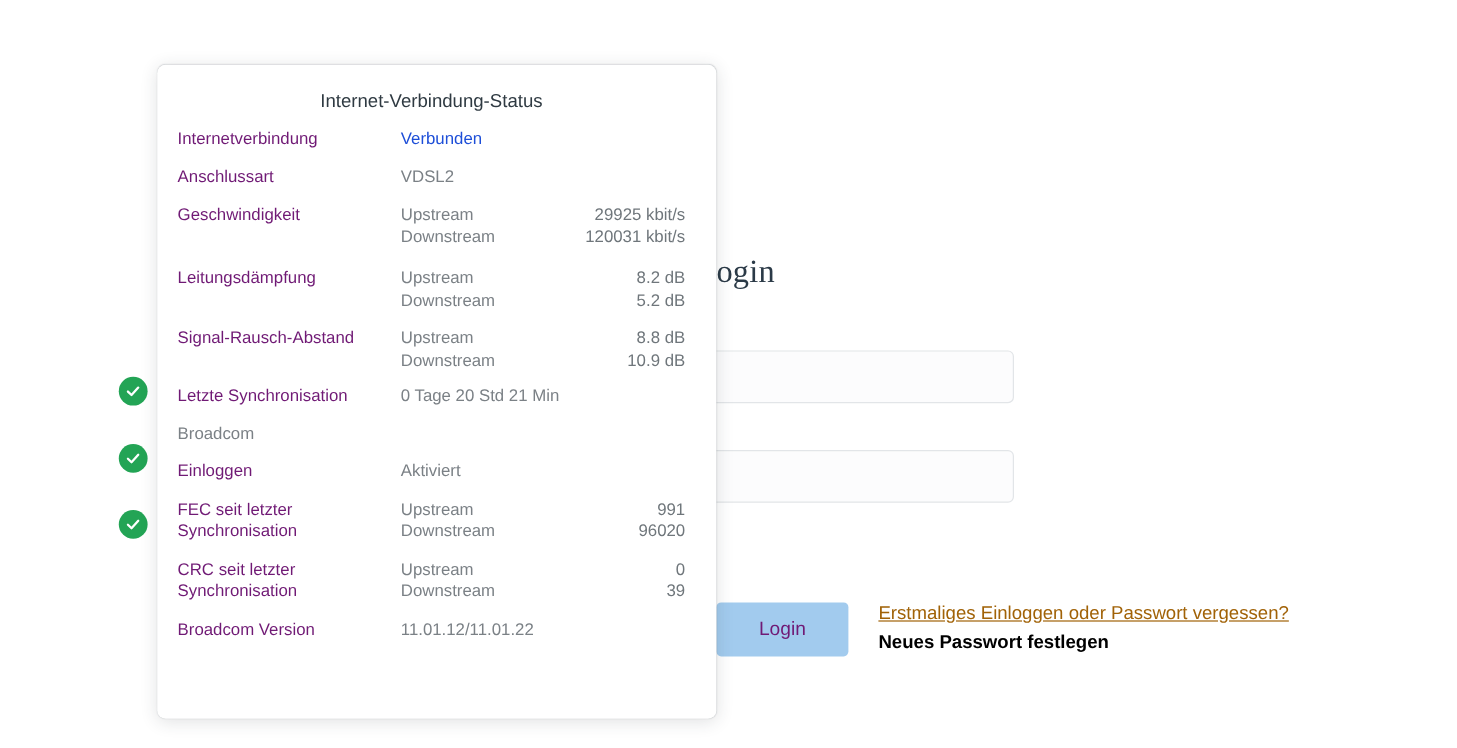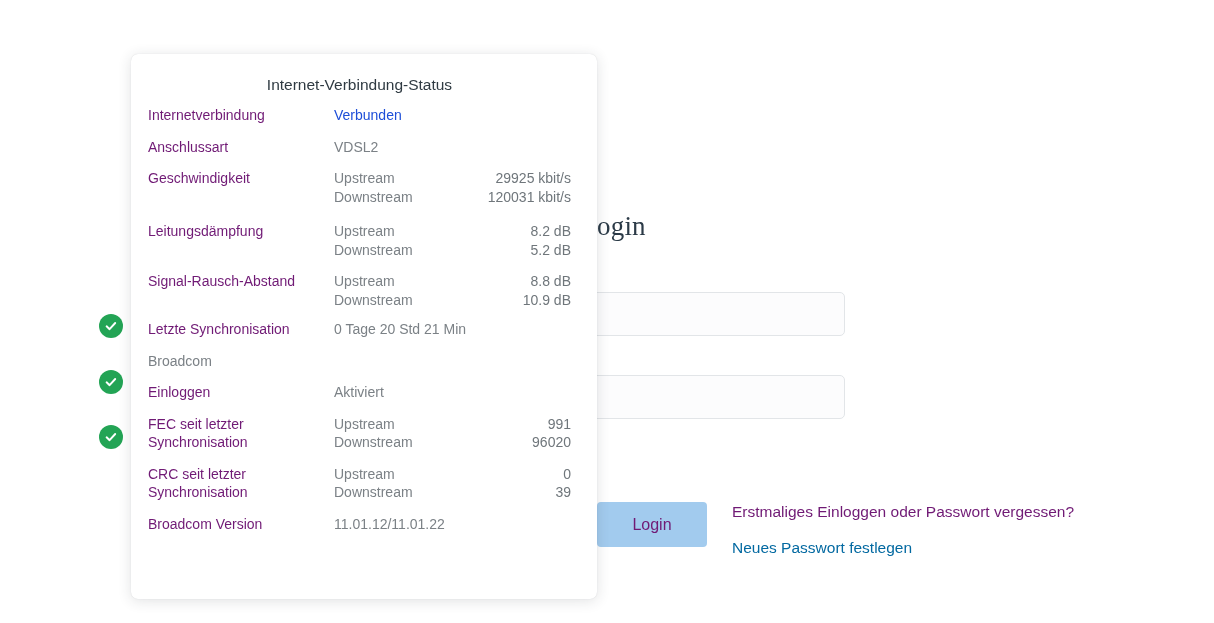--- a/index.html
+++ b/index.html
@@ -105,31 +105,33 @@
   }
 
   #forgot-block {
     position: absolute;
     left: 732px;
     top: 501px;
     line-height: 1.45;
   }
   #forgot-text {
     font-size: 15.5px;
-    color: #701a75;
+    color: #a16207;
     white-space: nowrap;
     display: block;
+    text-decoration: underline;
   }
   #forgot-link {
     font-size: 15.5px;
-    color: #0369a1;
+    color: #000000;
     text-decoration: none;
     white-space: nowrap;
     display: block;
-    margin-top: 14px;
+    margin-top: 2px;
+    font-weight: bold;
   }
 
   
   .status-check {
     position: absolute;
     width: 24px;
     height: 24px;
     border-radius: 50%;
     background: #23a455;
     display: flex;

